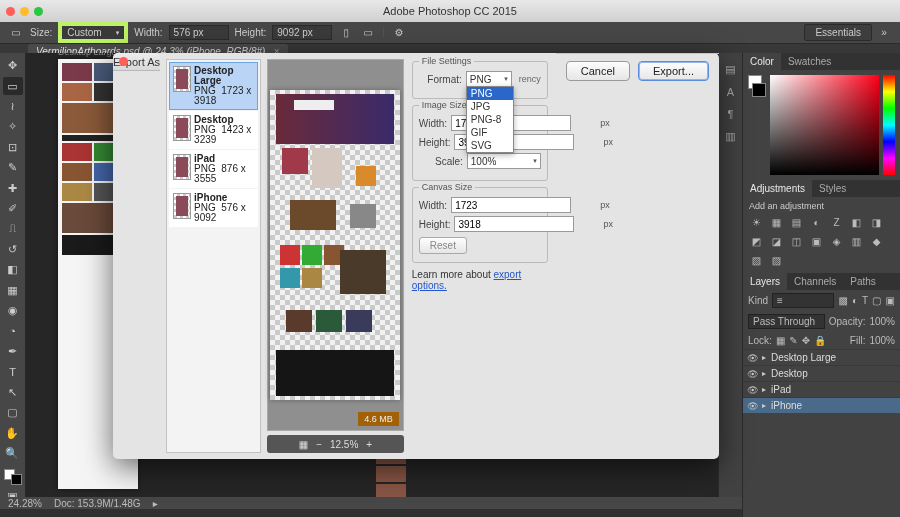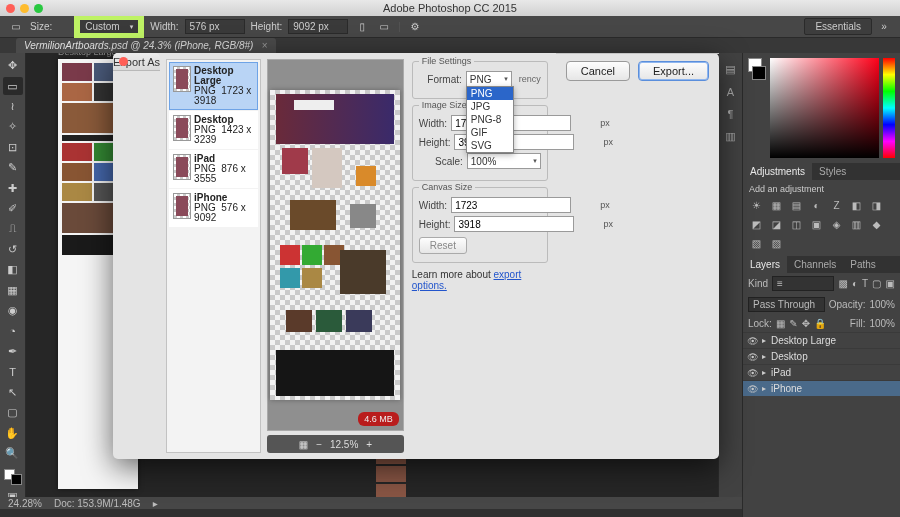--- a/index.html
+++ b/index.html
@@ -1,33 +1,33 @@
 <!DOCTYPE html>
 <html><head>
 <meta charset="utf-8">
 <style>
 * { margin:0; padding:0; box-sizing:border-box; font-family:"Lucida Grande","Segoe UI",Arial,sans-serif; font-size:10px; user-select:none; }
 body { width:900px; height:517px; background:#303030; overflow:hidden; position:relative; color:#ccc; }
 
 
-.mac-bar { height:16px; background:linear-gradient(#e8e8e8,#d0d0d0); display:flex; align-items:center; padding:0 6px; position:relative; }
+.mac-bar { height:22px; background:linear-gradient(#e8e8e8,#d0d0d0); display:flex; align-items:center; padding:0 6px; position:relative; }
 .dot { width:9px; height:9px; border-radius:50%; margin-right:5px; }
 .dot.r{background:#ff5f57;} .dot.y{background:#febc2e;} .dot.g{background:#28c840;}
 .mac-title { position:absolute; left:0; right:0; text-align:center; color:#333; font-size:11px; }
 
 
 .opt-bar { height:22px; background:#474747; border-bottom:1px solid #2a2a2a; display:flex; align-items:center; color:#ccc; padding:0 8px; gap:6px; font-size:10px; }
-.opt-bar .sel { background:#3a3a3a; border:6px solid #bef264; padding:1px 5px; min-width:70px; font-size:10px; display:inline-flex; align-items:center;margin-left:16px; }
+.opt-bar .sel { background:#3a3a3a; border:4px solid #bef264; padding:1px 5px; min-width:70px; font-size:10px; display:inline-flex; align-items:center; }
 .opt-bar .num { background:#3a3a3a; border:1px solid #2a2a2a; padding:1px 4px; width:60px; }
 .opt-bar .iconbtn { width:16px; height:16px; display:flex; align-items:center; justify-content:center; color:#ccc; }
 .ws-switch { margin-left:auto; display:flex; gap:4px; align-items:center;}
 .ws-switch .pill{ background:#3d3d3d; border:1px solid #2a2a2a; padding:2px 10px; border-radius:2px; font-size:10px;}
 
 
-.tab-strip { height:15px; background:#383838; display:flex; align-items:flex-end; padding:0 16px; }
+.tab-strip { height:15px; background:#383838; display:flex; align-items:flex-end; padding:0 28px; }
 .doc-tab { background:#4a4a4a; color:#ddd; font-size:9px; padding:2px 8px; font-style:italic; border-top-left-radius:3px; border-top-right-radius:3px;}
 .doc-tab .x{ margin-left:6px; color:#999; font-style:normal;}
 
 
 .workspace { position:absolute; top:53px; bottom:12px; left:0; right:0; display:flex; }
 .tools { width:26px; background:#474747; border-right:1px solid #2a2a2a; display:flex; flex-direction:column; align-items:center; padding-top:4px; gap:3px;}
 .tool { width:20px; height:18px; display:flex; align-items:center; justify-content:center; color:#ccc; font-size:11px; border-radius:2px;}
 .tool.sel{ background:#2a2a2a; }
 .tool-swatch { width:18px; height:16px; position:relative; margin-top:4px;}
 .tool-swatch .fg{position:absolute;width:11px;height:11px;background:#fff;border:1px solid #888;left:0;top:0;}
@@ -85,21 +85,21 @@
 .ab-item.sel { background:#b9d4f5; border:1px solid #6ea3e6;}
 .ab-thumb { width:18px; height:26px; background:repeating-conic-gradient(#ccc 0 25%,#fff 0 50%) 0 0/6px 6px; border:1px solid #999; flex-shrink:0; position:relative;}
 .ab-thumb::after{content:"";position:absolute;inset:2px;background:#8a4a5a;}
 .ab-text { display:flex; flex-direction:column; font-size:8px; line-height:10px; color:#222;}
 .ab-text b{font-weight:bold;}
 
 .preview-wrap { flex:1; display:flex; flex-direction:column; gap:4px;}
 .preview-pane { flex:1; background:#8f8f8f; border:1px solid #aaa; position:relative; display:flex; align-items:center; justify-content:center;}
 .preview-art { width:130px; height:310px; background:repeating-conic-gradient(#cacaca 0 25%,#f2f2f2 0 50%) 0 0/10px 10px; position:relative; box-shadow:0 0 5px rgba(0,0,0,.3);}
 .pa-block { position:absolute; background:#733; }
-.size-tag { position:absolute; right:4px; bottom:4px; background:#b91c1c; color:#eee; font-size:9px; padding:2px 6px; border-radius:6px;}
+.size-tag { position:absolute; right:4px; bottom:4px; background:#a16207; color:#eee; font-size:9px; padding:2px 6px; border-radius:0;}
 .preview-ctrl { height:18px; background:#555; border-radius:3px; display:flex; align-items:center; justify-content:center; gap:8px; color:#ddd; font-size:9px;}
 .preview-ctrl span{ display:flex; align-items:center;}
 
 .settings-col { width:140px; display:flex; flex-direction:column; gap:6px; font-size:10px; color:#333; padding:2px 2px 0;}
 .fs { border:1px solid #bbb; border-radius:3px; padding:6px 6px 8px; position:relative;}
 .fs .lg { position:absolute; top:-6px; left:6px; background:#e4e4e4; padding:0 3px; font-size:9px; color:#555;}
 .fld { display:flex; align-items:center; gap:4px; margin:3px 0; }
 .fld label{ width:44px; text-align:right; color:#444;}
 .fld input, .fld .selectish { flex:1; background:#fff; border:1px solid #9a9a9a; padding:2px 3px; font-size:10px; height:16px;}
 .fld .unit{ width:14px; color:#555; font-size:9px;margin-left:25px;}
@@ -217,20 +217,24 @@
 </div>
 
 <div class="mini-strip">
   <span>▤</span>
   <span>A</span>
   <span>¶</span>
   <span>▥</span>
 </div>
 
 <div class="panels" style="position:absolute;right:0;top:53px;bottom:0;">
+  <div class="p-tabrow">
+    <div class="p-tab act">Color</div>
+    <div class="p-tab">Swatches</div>
+  </div>
   <div class="colorpick">
     <div class="cp-sw">
         <div class="a"></div>
         <div class="b"></div>
       </div>
     <div class="sv-box"></div>
     <div class="hue-strip"></div>
   </div>
 
   <div class="p-tabrow">

